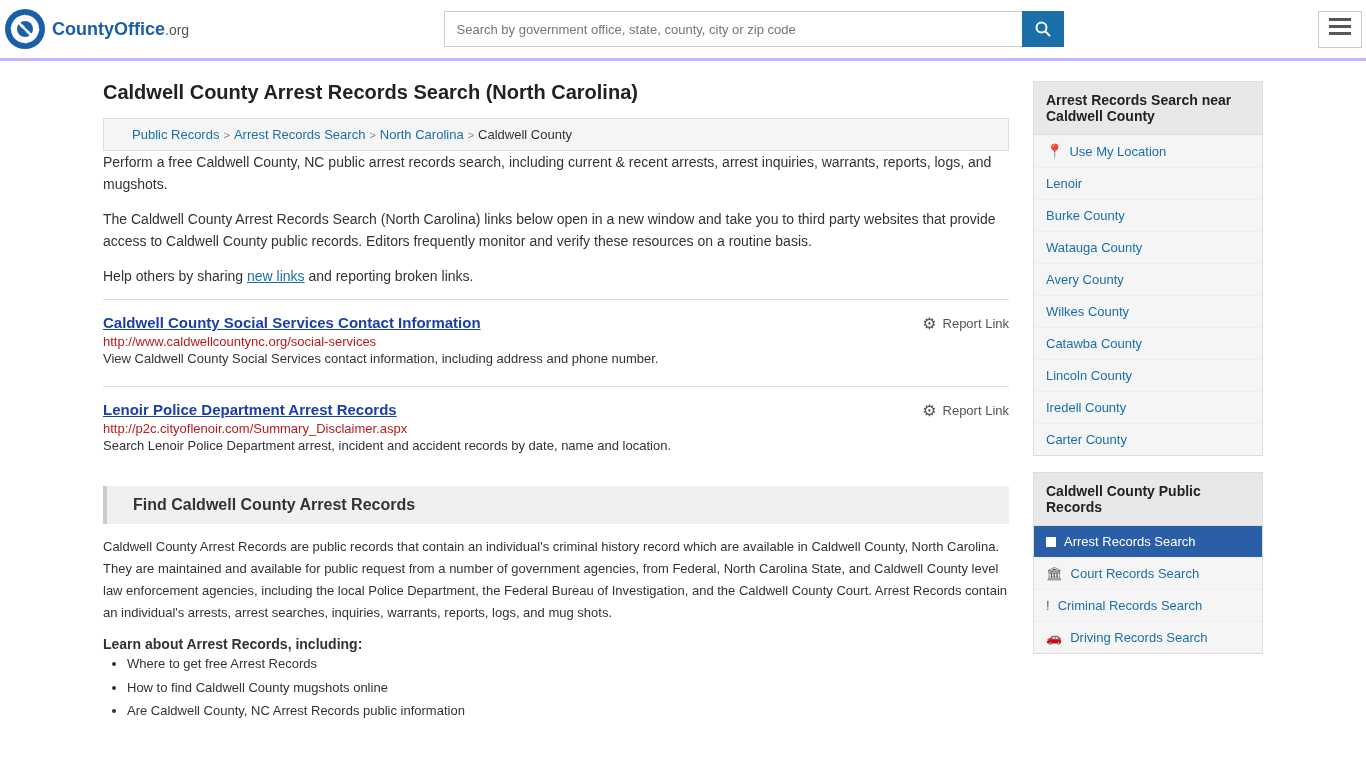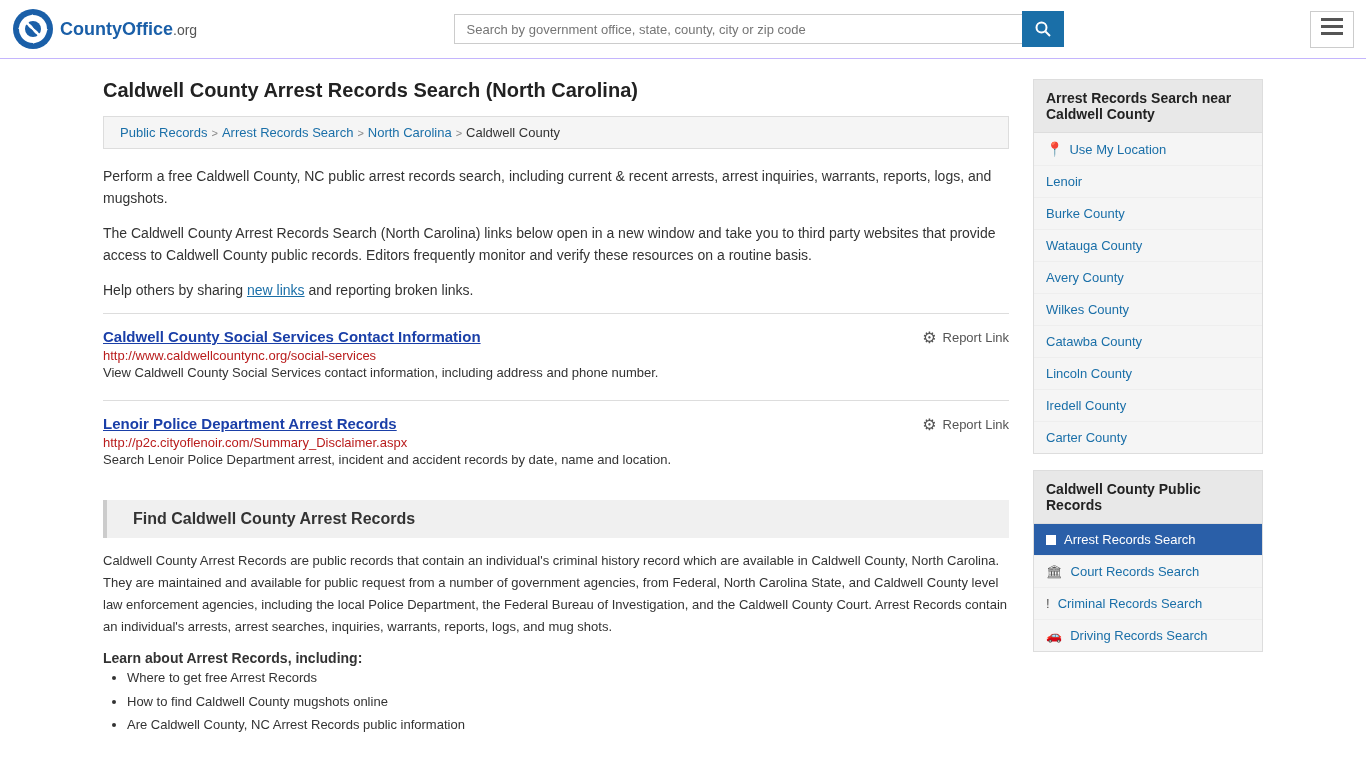--- a/index.html
+++ b/index.html
@@ -1,22 +1,22 @@
 <!DOCTYPE html>
 <html><head>
   <meta charset="utf-8">
   <style>
     * { box-sizing: border-box; margin: 0; padding: 0; }
     body { font-family: Arial, sans-serif; font-size: 14px; color: #333; background: #fff; }
 
     
     #header {
       background: #fff;
-      border-bottom: 1px solid #c4b5fd;
-      padding: 8px 12px;
+      border-bottom: 3px solid #c4b5fd;
+      padding: 8px 4px;
       display: flex;
       align-items: center;
       justify-content: space-between;
     }
     #logo-area {
       display: flex;
       align-items: center;
       gap: 6px;
     }
     #logo-icon {
@@ -30,22 +30,21 @@
       max-width: 620px;
       margin: 0 20px;
     }
     #search-input {
       flex: 1;
       padding: 8px 12px;
       border: 1px solid #ccc;
       border-right: none;
       font-size: 13px;
       outline: none;
-      height: 30px;
-      margin-left: 10px;
+      height: 36px;
     }
     #search-button {
       background: #1a6fa8;
       border: 1px solid #1a6fa8;
       color: #fff;
       padding: 0 12px;
       height: 36px;
       cursor: pointer;
       display: flex;
       align-items: center;
@@ -76,23 +75,22 @@
       font-size: 20px;
       font-weight: bold;
       color: #222;
       margin-bottom: 14px;
     }
 
     
     #breadcrumb {
       background: #f5f5f5;
       border: 1px solid #ddd;
-      padding: 8px 16px;
-      font-size: 13px;
-      margin-bottom: 16px;
+      padding: 8px 28px;
+      font-size: 13px;
       display: flex;
       align-items: center;
       gap: 4px;
       flex-wrap: wrap;
     }
     #breadcrumb a {
       color: #1a6fa8;
       text-decoration: none;
     }
     .bc-sep { color: #888; font-size: 11px; }

